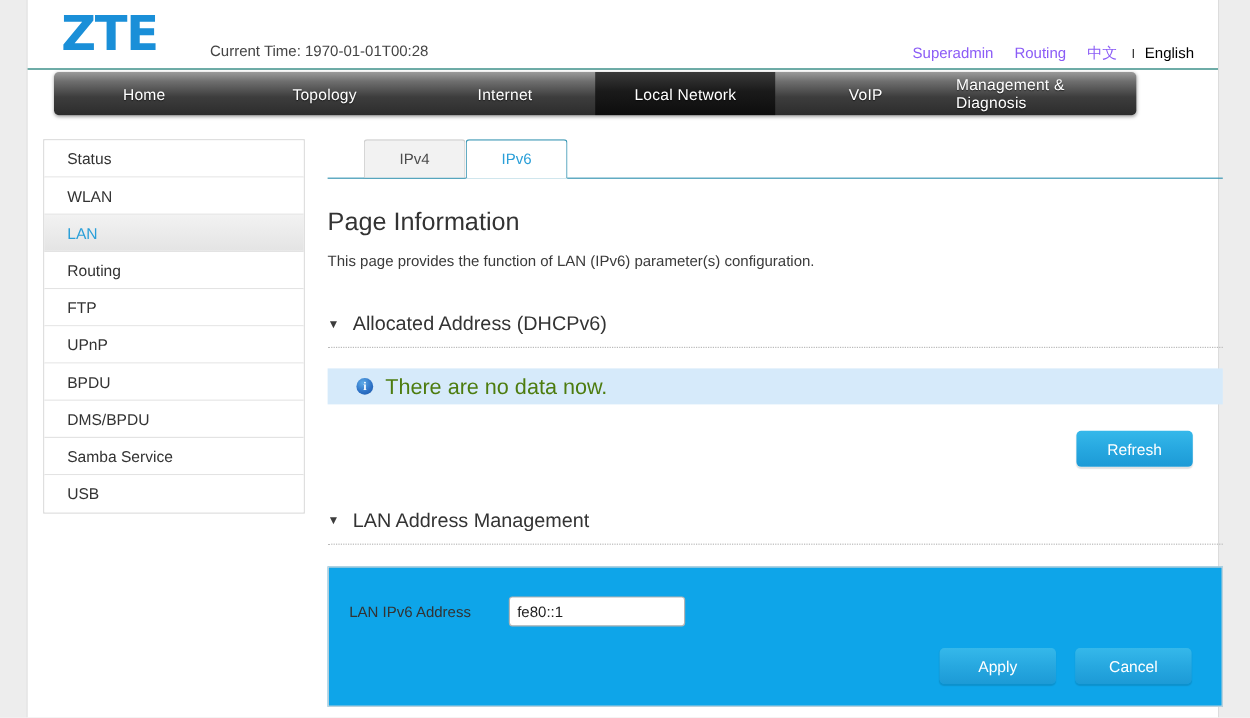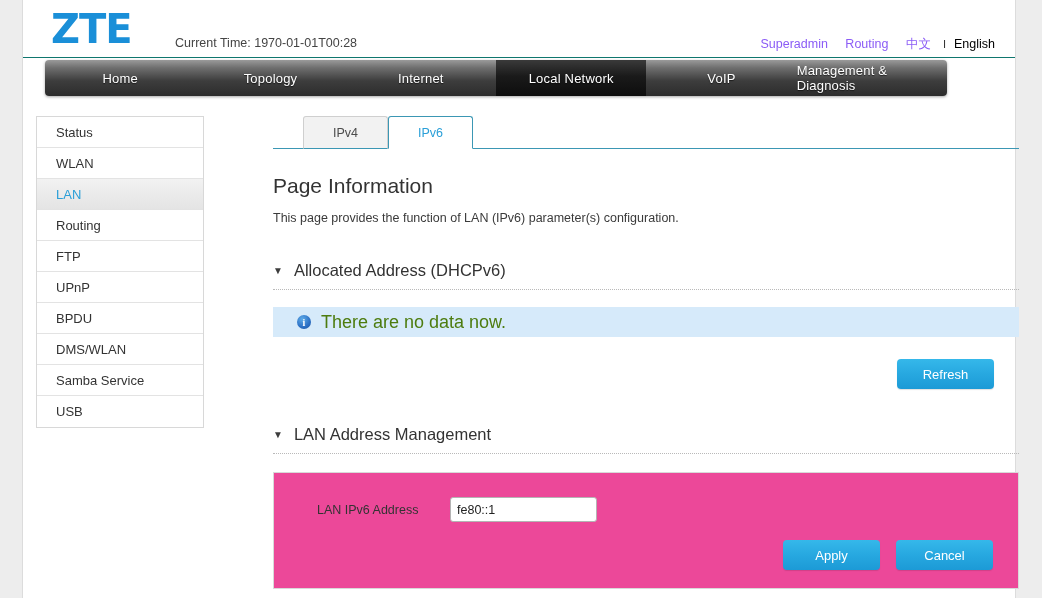--- a/index.html
+++ b/index.html
@@ -115,21 +115,21 @@
     top: 104px;
     width: 994px;
     height: 494px;
   }
 
   
   .sidebar {
     position: absolute;
     left: 13px;
     top: 12px;
-    width: 168px;
+    width: 218px;
     border: 1px solid #d8d8d8;
     background: #fff;
   }
   .side-item {
     height: 31px;
     display: flex;
     align-items: center;
     padding-left: 19px;
     font-size: 13px;
     color: #333;
@@ -282,22 +282,22 @@
     margin-top: 22px;
     display: flex;
     justify-content: flex-end;
     padding-right: 25px;
   }
 
   
   .panel {
     margin-top: 18px;
     border: 1px solid #d9d9d9;
-    background: #ec4899;
-    padding: 24px 25px 18px 43px;
+    background: #0ea5e9;
+    padding: 24px 25px 18px 17px;
     height: 117px;
     position: relative;
   }
   .form-row {
     display: flex;
     align-items: center;
   }
   .form-label {
     width: 133px;
     font-size: 12.5px;
@@ -352,21 +352,21 @@
     <div class="body-area">
 
       <div class="sidebar">
         <div class="side-item">Status</div>
         <div class="side-item">WLAN</div>
         <div class="side-item active">LAN</div>
         <div class="side-item">Routing</div>
         <div class="side-item">FTP</div>
         <div class="side-item">UPnP</div>
         <div class="side-item">BPDU</div>
-        <div class="side-item">DMS/WLAN</div>
+        <div class="side-item">DMS/BPDU</div>
         <div class="side-item">Samba Service</div>
         <div class="side-item">USB</div>
       </div>
 
       <div class="content">
 
         <div class="tabs">
           <div class="tab-rule"></div>
           <div class="tab inactive">IPv4</div>
           <div class="tab active">IPv6</div>

